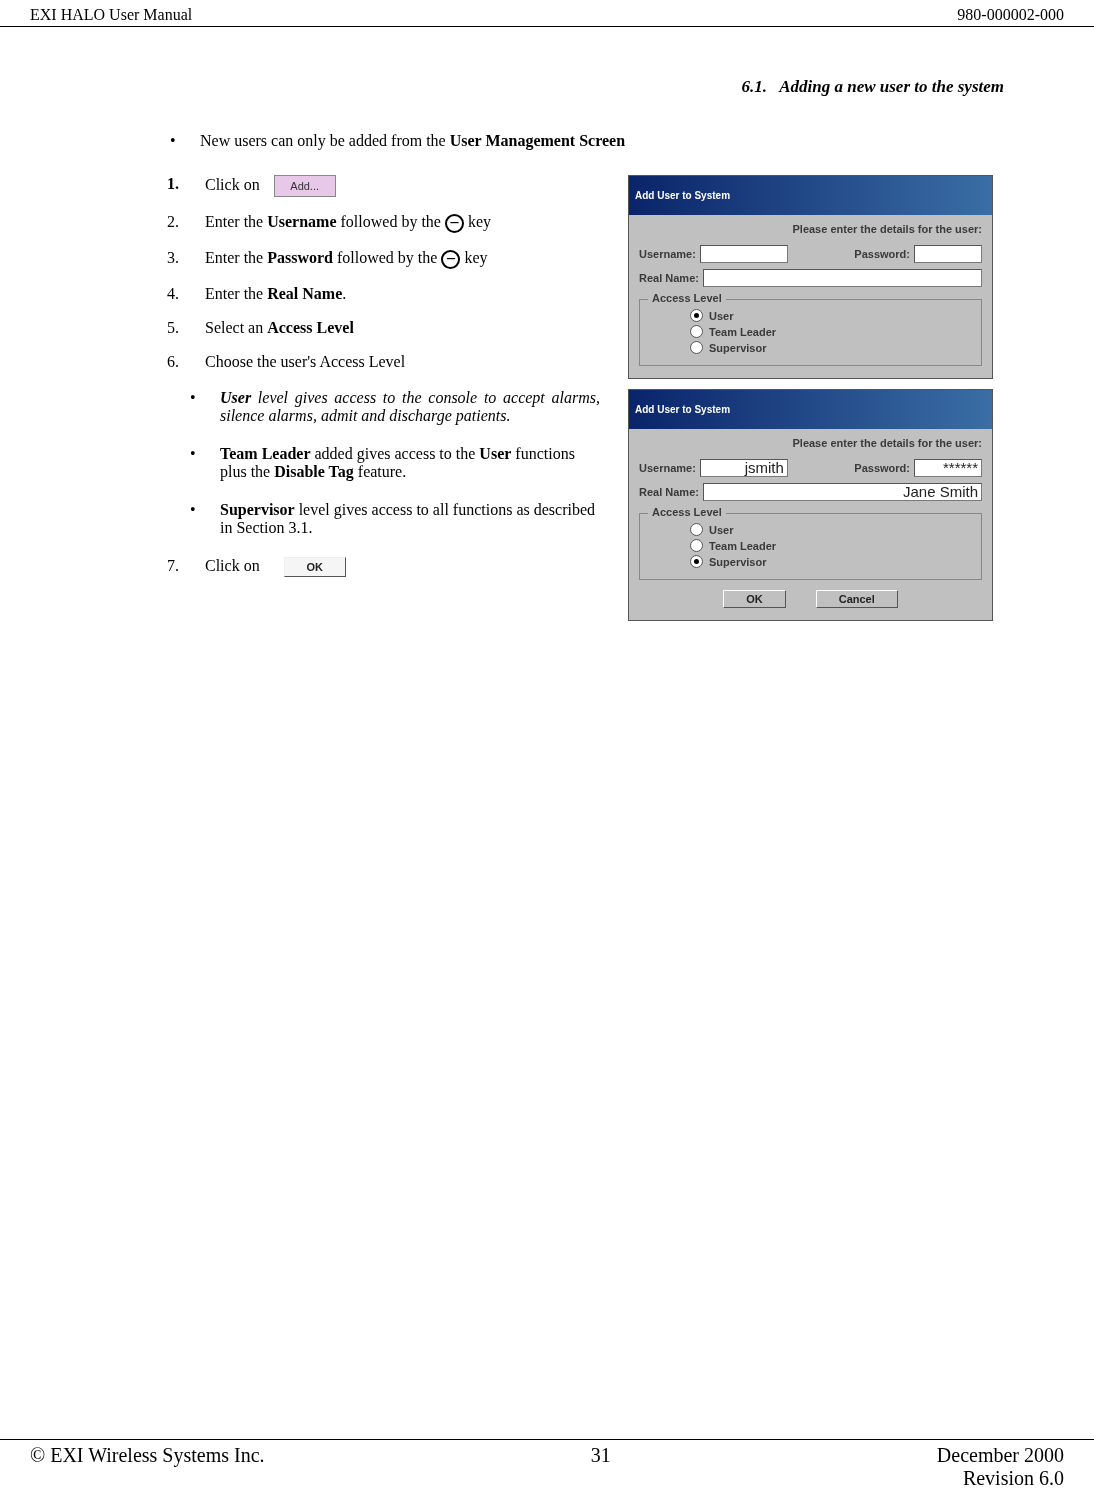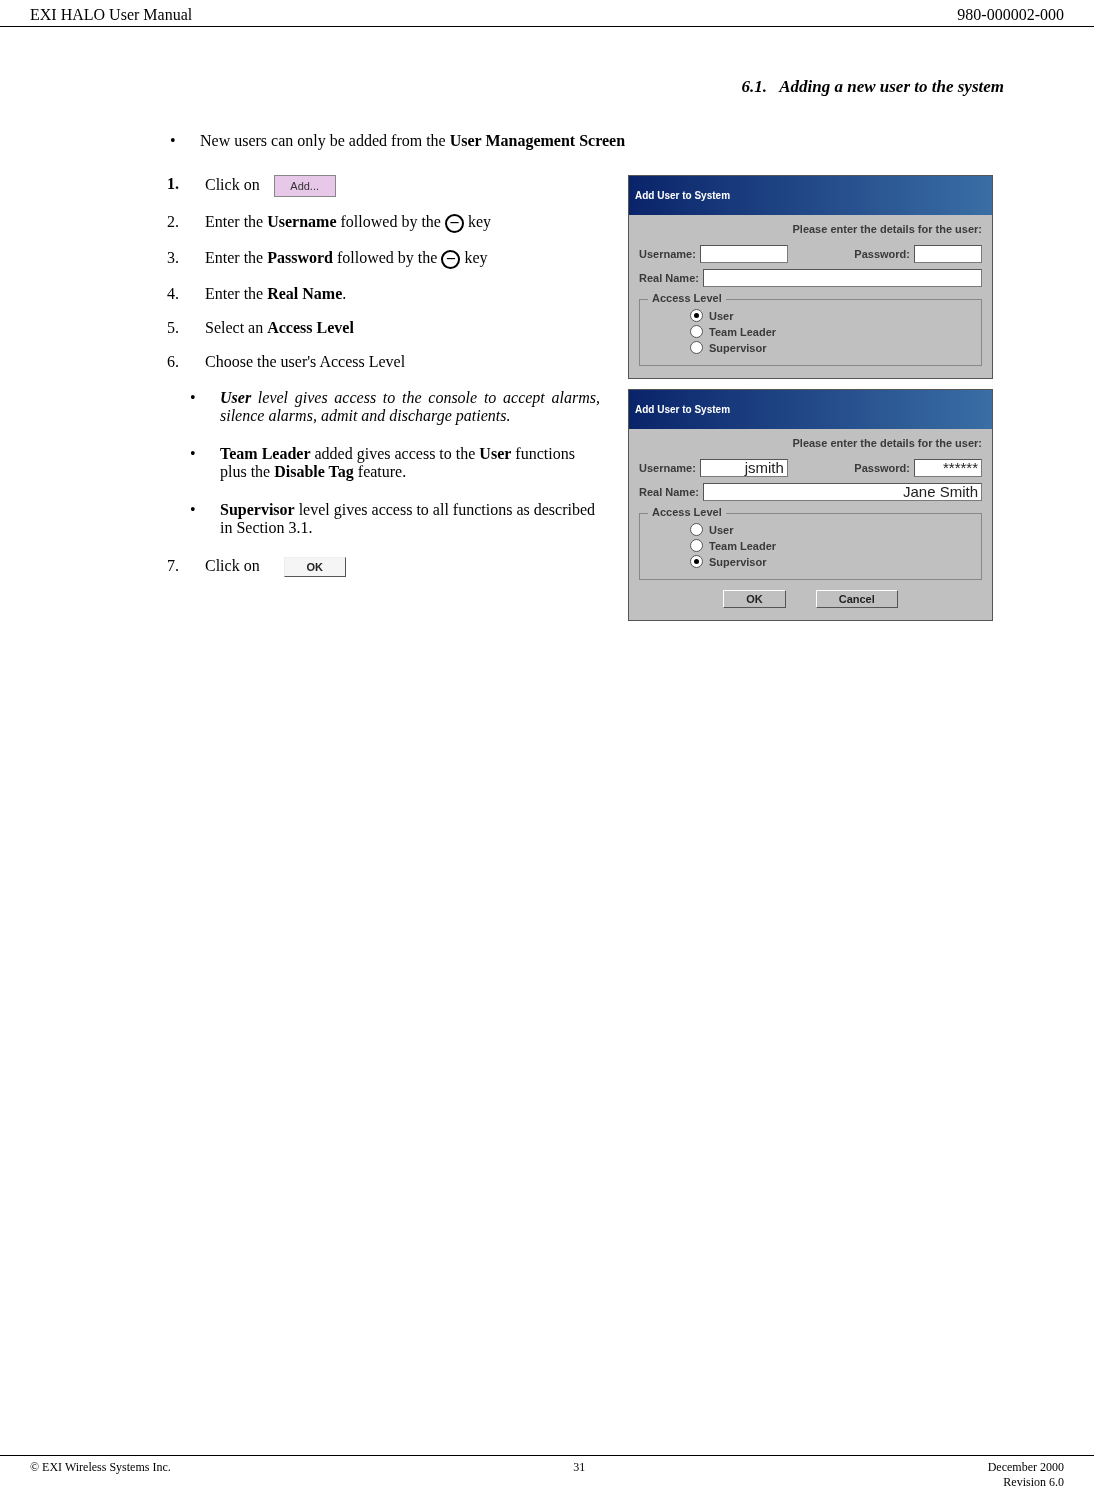--- a/index.html
+++ b/index.html
@@ -212,21 +212,21 @@
     font-weight: bold;
     color:#222;
   }
 
   .footer {
     position: absolute;
     bottom: 0;
     left: 0; right: 0;
     border-top: 1.5px solid #000;
     padding: 4px 30px 0 30px;
-    font-size: 12px;
+    font-size: 20px;
   }
   .footer .row1 {
     display: flex;
     justify-content: space-between;
   }
   .footer .row2 {
     text-align: right;
   }
 </style>
 </head>

